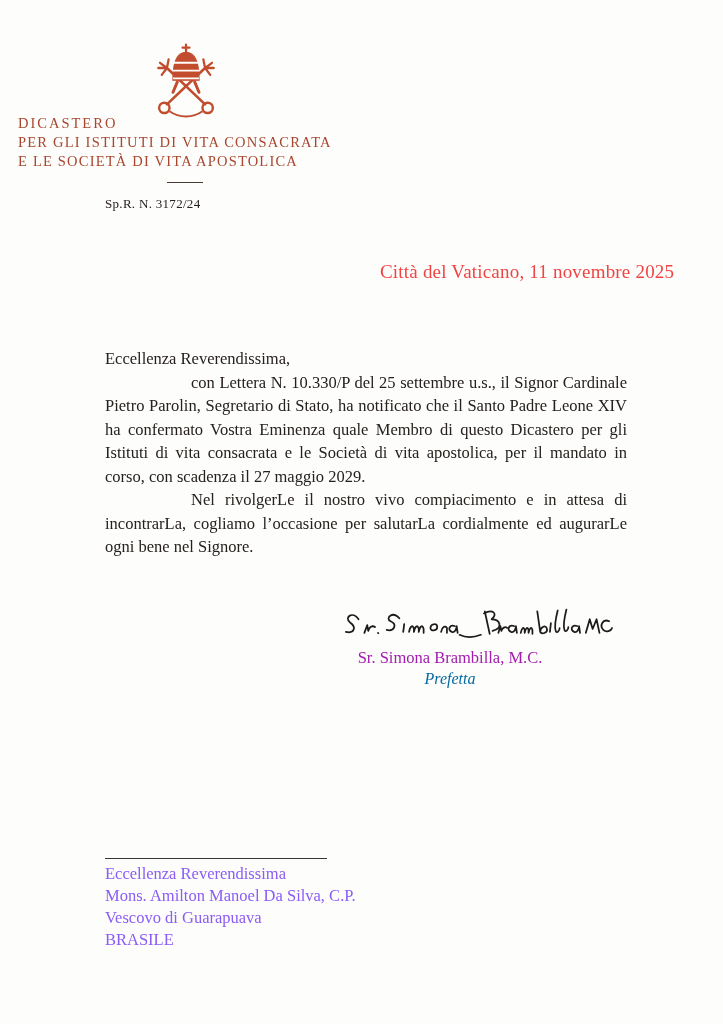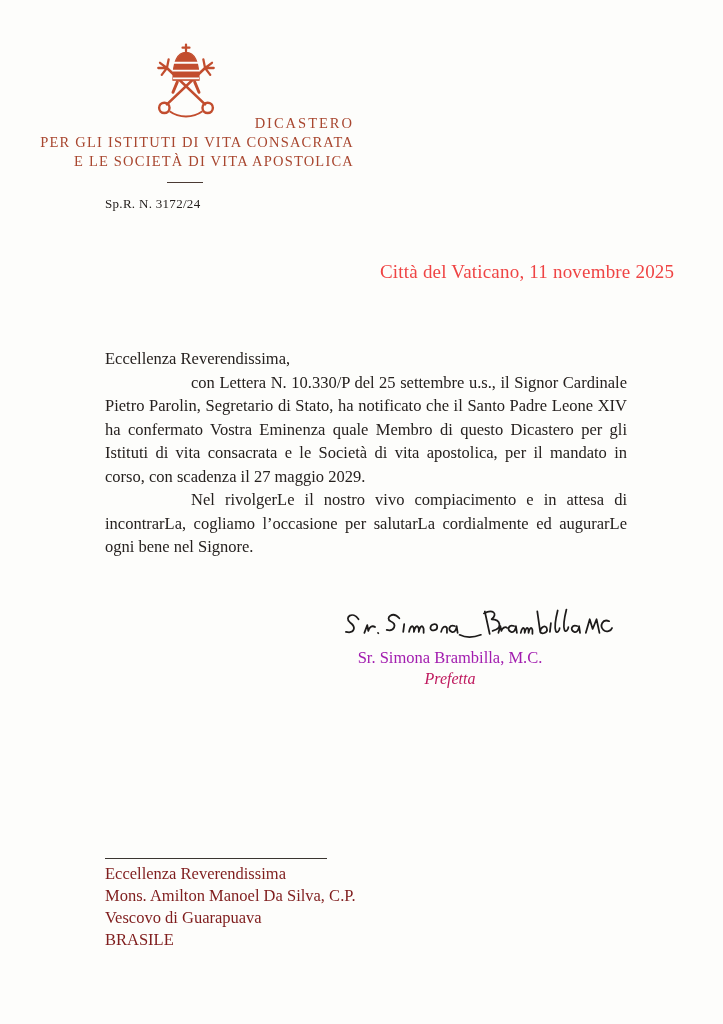--- a/index.html
+++ b/index.html
@@ -23,21 +23,21 @@
     top: 42px;
     width: 78px;
     height: 78px;
     color: #c24d2e;
   }
   .letterhead {
     position: absolute;
     left: 18px;
     top: 114px;
     width: 336px;
-    text-align: right;
+    text-align: left;
     color: #a8462f;
     line-height: 19px;
   }
   .letterhead .lh1 {
     font-size: 14.5px;
     letter-spacing: 2px;
   }
   .letterhead .lh2, .letterhead .lh3 {
     font-size: 14.5px;
     letter-spacing: 1.2px;
@@ -111,32 +111,32 @@
     white-space: nowrap;
   }
   .signature-title {
     position: absolute;
     left: 330px;
     top: 670px;
     width: 240px;
     text-align: center;
     font-style: italic;
     font-size: 16px;
-    color: #be185d;
+    color: #0369a1;
   }
 
   
   .recipient {
     position: absolute;
     left: 105px;
     top: 858px;
     width: 320px;
     font-size: 16.5px;
     line-height: 22px;
-    color: #7f1d1d;
+    color: #8b5cf6;
   }
   .recipient .addr-rule {
     width: 222px;
     border-top: 1.6px solid #3a3530;
     margin-bottom: 4px;
   }
   .recipient div { white-space: nowrap; }
 </style>
 </head>
 <body>

